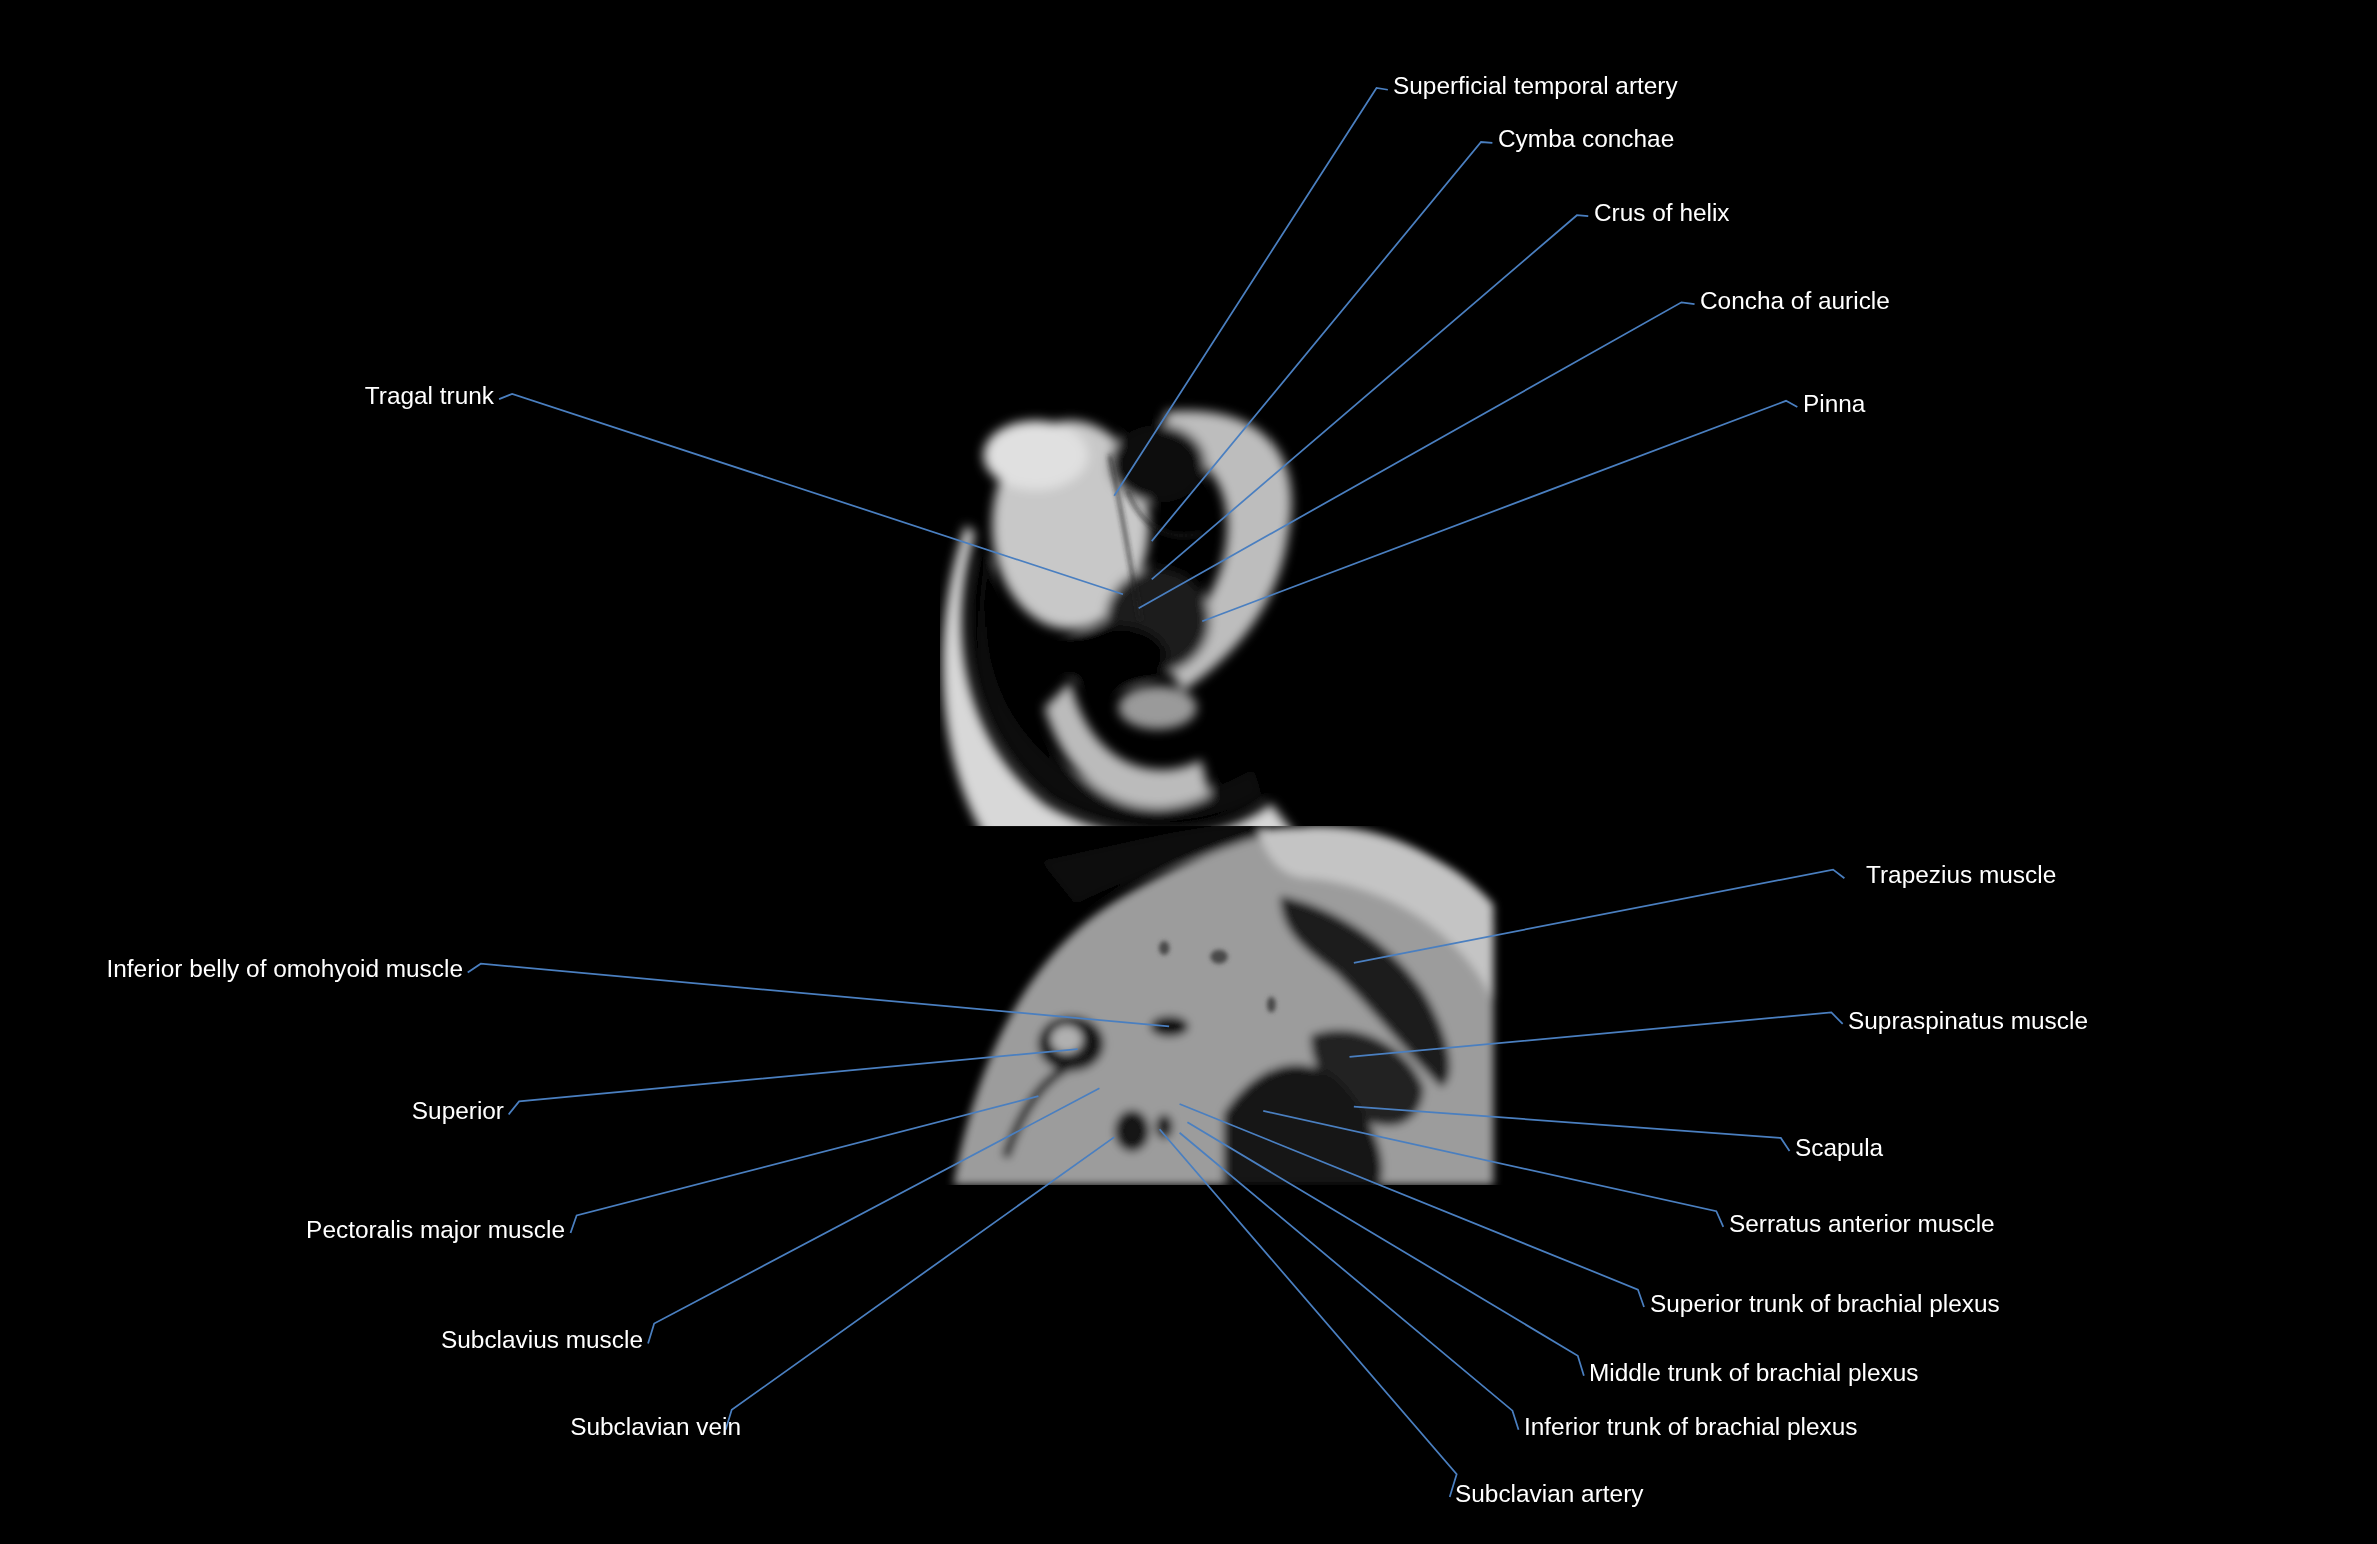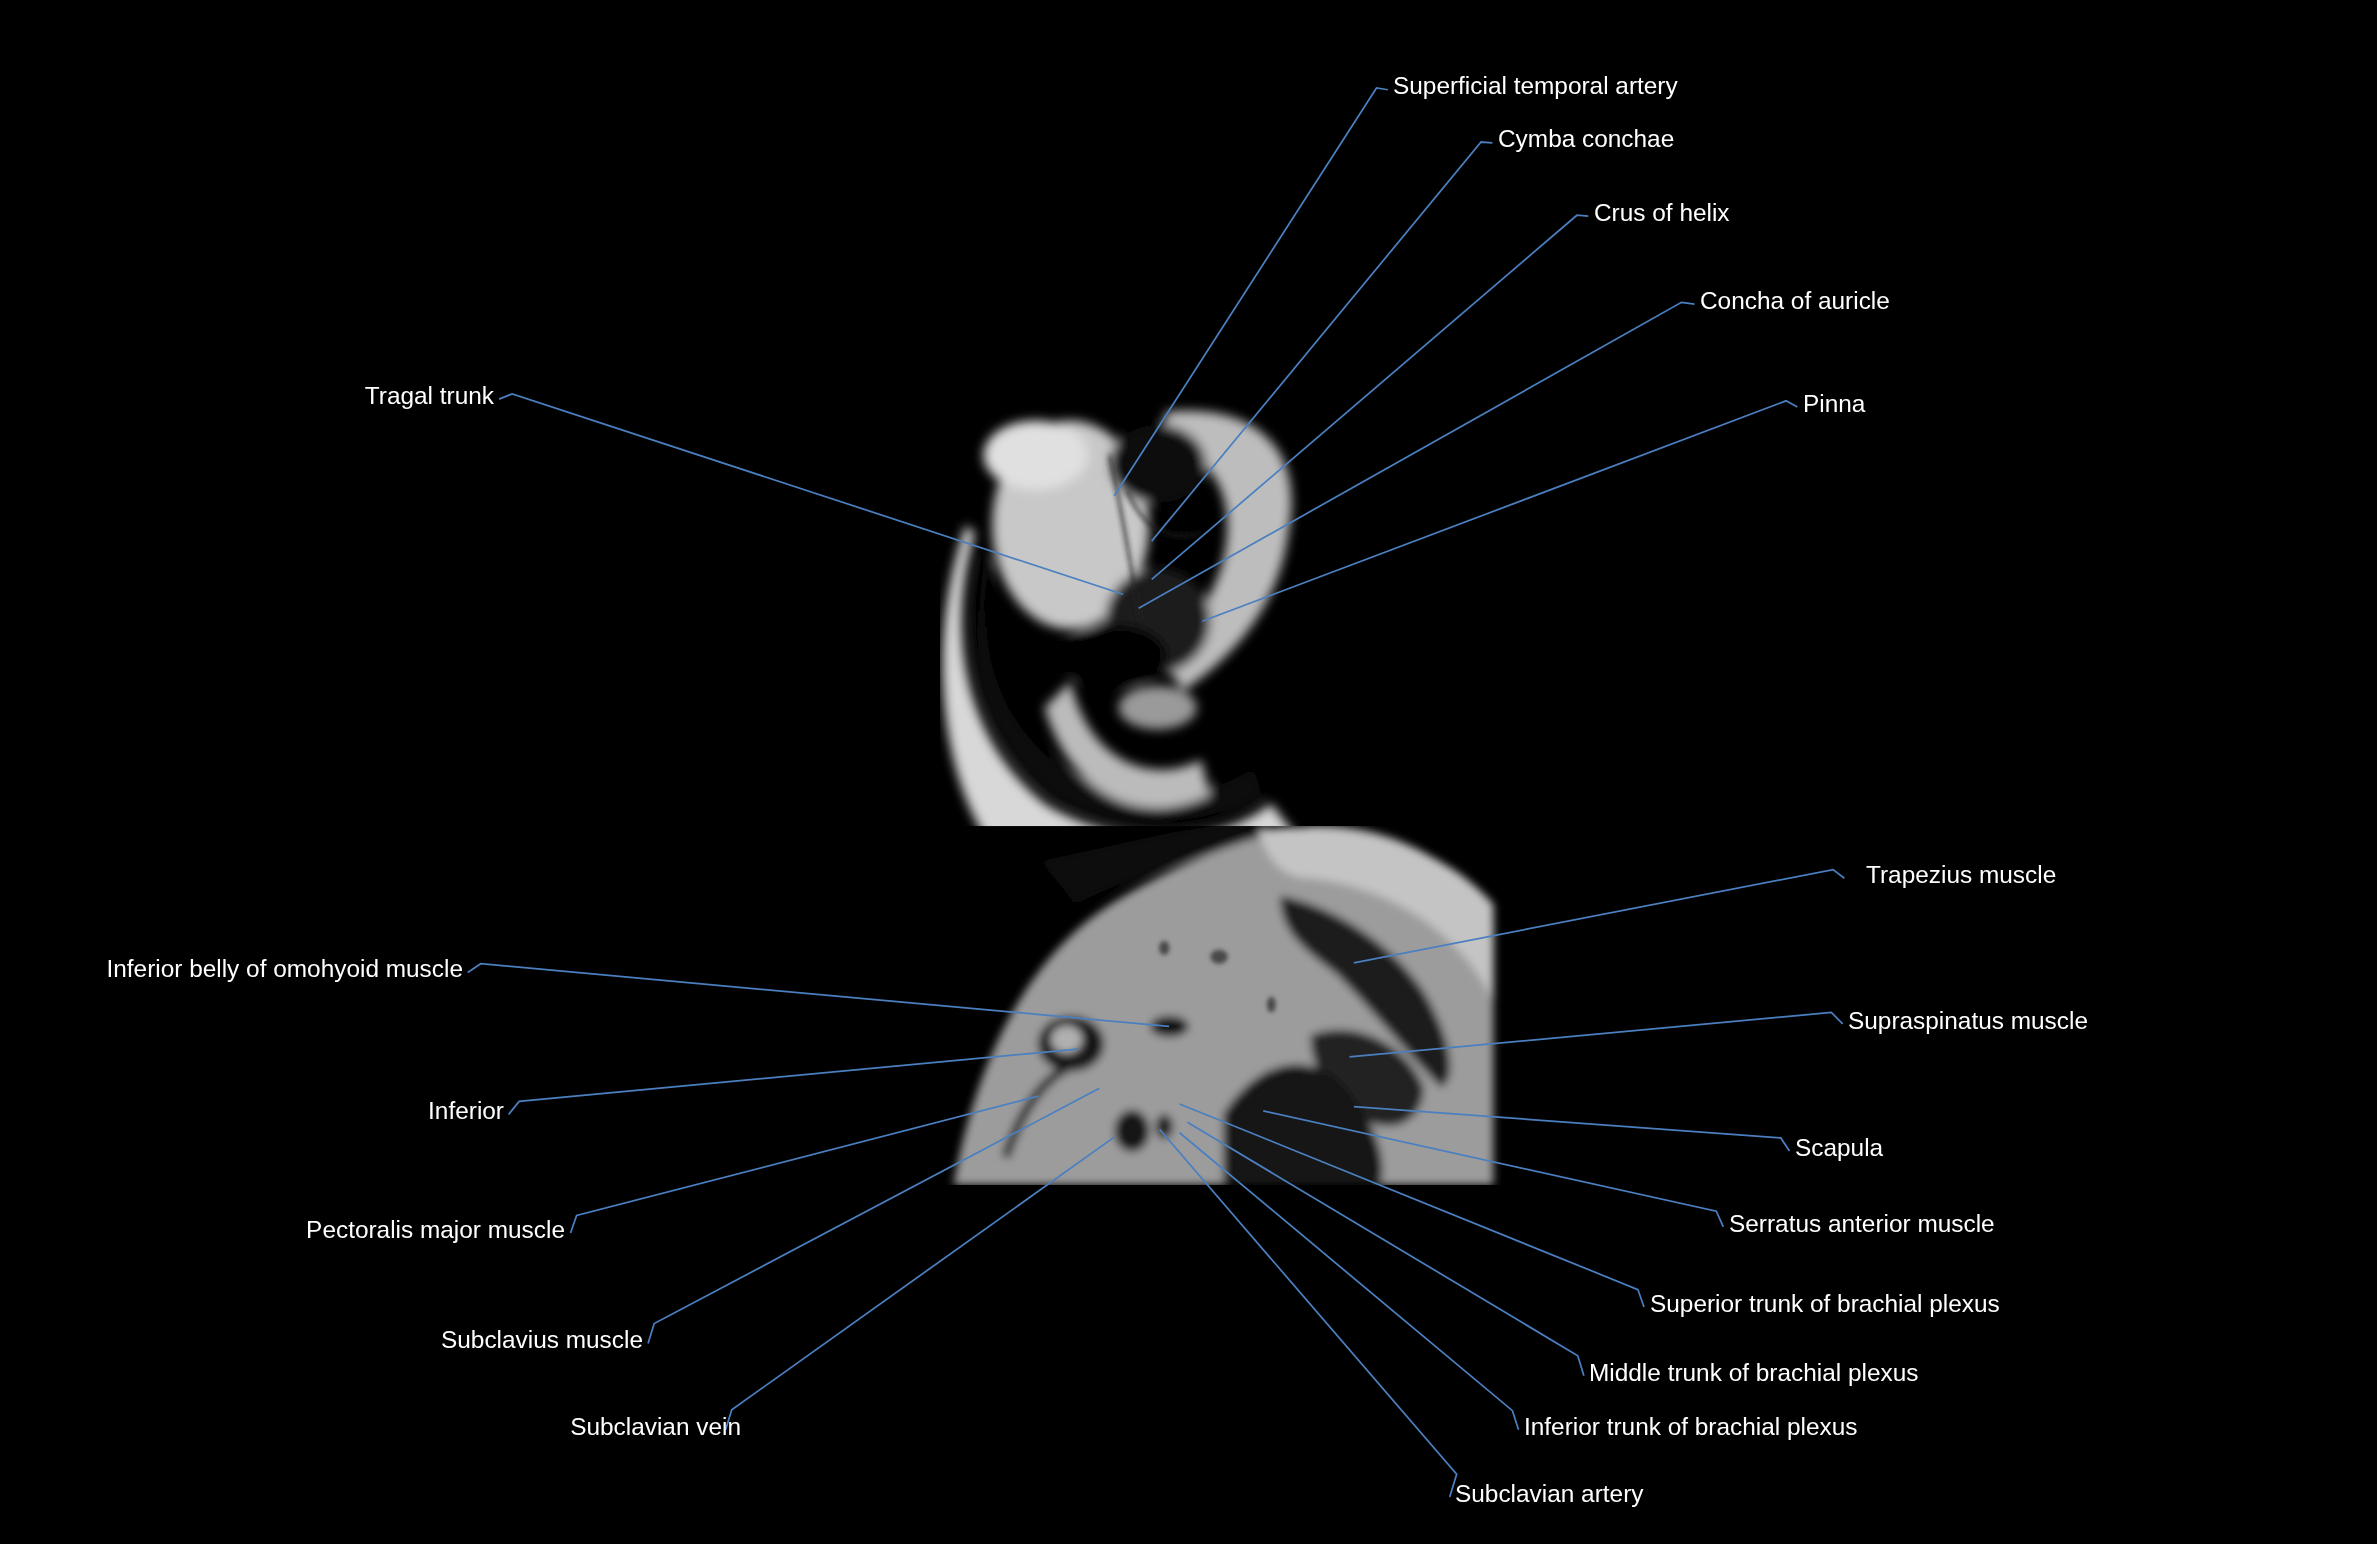--- a/index.html
+++ b/index.html
@@ -127,19 +127,19 @@
   <div class="label right-align" style="left:482px; top:396px;">Tragal trunk</div>
   <div class="label" style="left:1838px; top:875px;margin-left:16px;">Trapezius muscle</div>
   <div class="label" style="left:1836px; top:1021px;">Supraspinatus muscle</div>
   <div class="label" style="left:1783px; top:1148px;">Scapula</div>
   <div class="label" style="left:1717px; top:1224px;">Serratus anterior muscle</div>
   <div class="label" style="left:1638px; top:1304px;">Superior trunk of brachial plexus</div>
   <div class="label" style="left:1577px; top:1373px;">Middle trunk of brachial plexus</div>
   <div class="label" style="left:1512px; top:1427px;">Inferior trunk of brachial plexus</div>
   <div class="label" style="left:1443px; top:1494px;text-align:right;">Subclavian artery</div>
   <div class="label right-align" style="left:451px; top:969px;">Inferior belly of omohyoid muscle</div>
-  <div class="label right-align" style="left:492px; top:1111px;">Inferior</div>
+  <div class="label right-align" style="left:492px; top:1111px;">Superior</div>
   <div class="label right-align" style="left:553px; top:1230px;">Pectoralis major muscle</div>
   <div class="label right-align" style="left:631px; top:1340px;">Subclavius muscle</div>
   <div class="label right-align" style="left:709px; top:1427px;margin-left:20px;">Subclavian vein</div>
 
 </div>
 
 
 </body></html>

